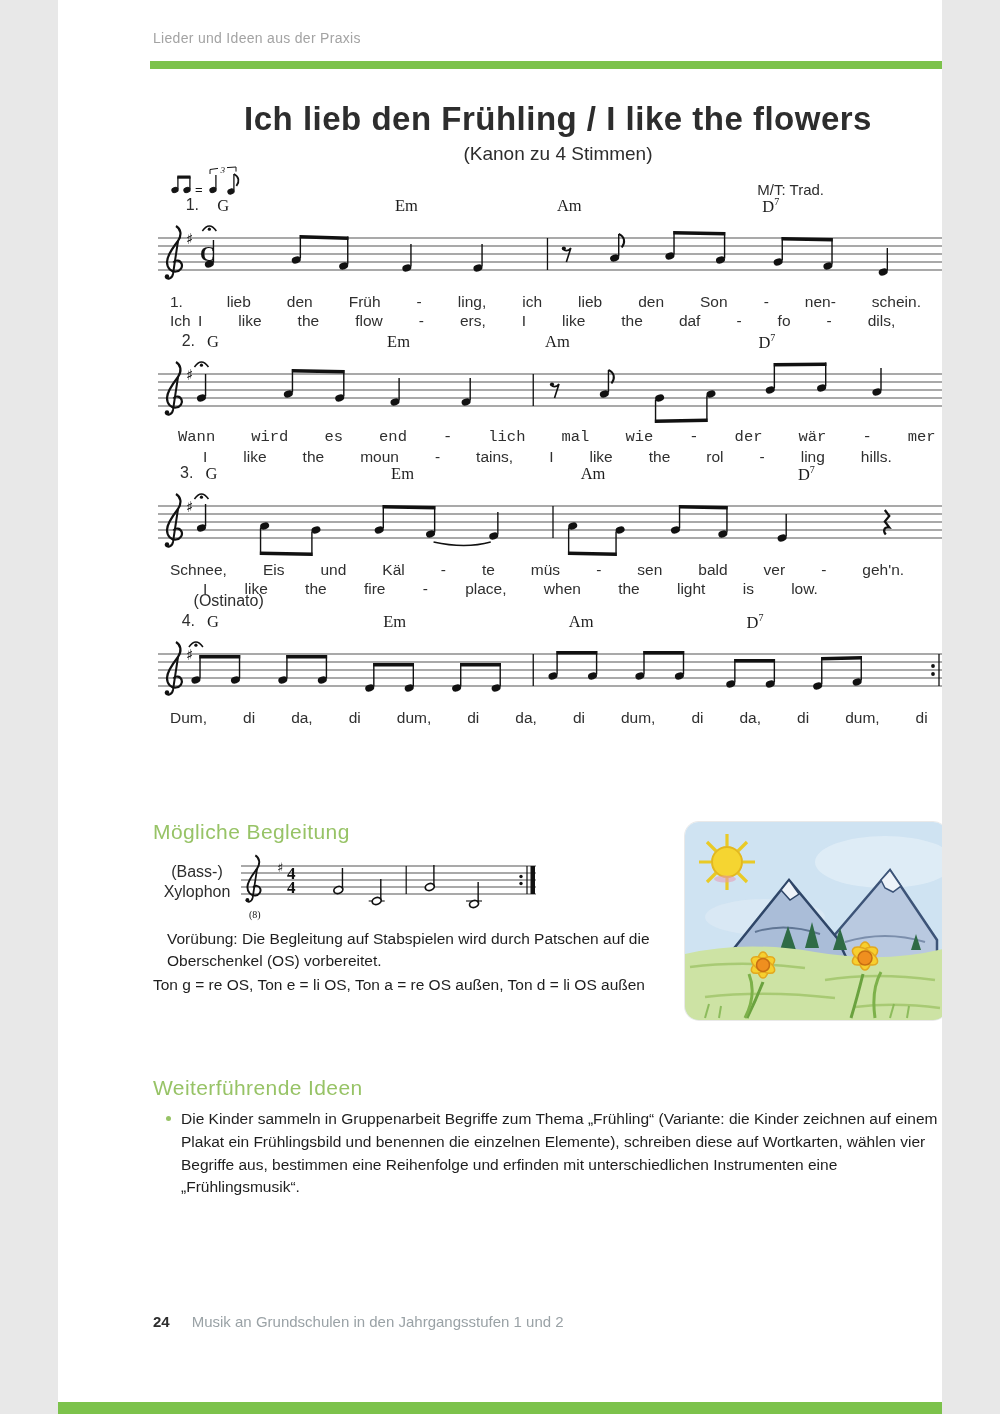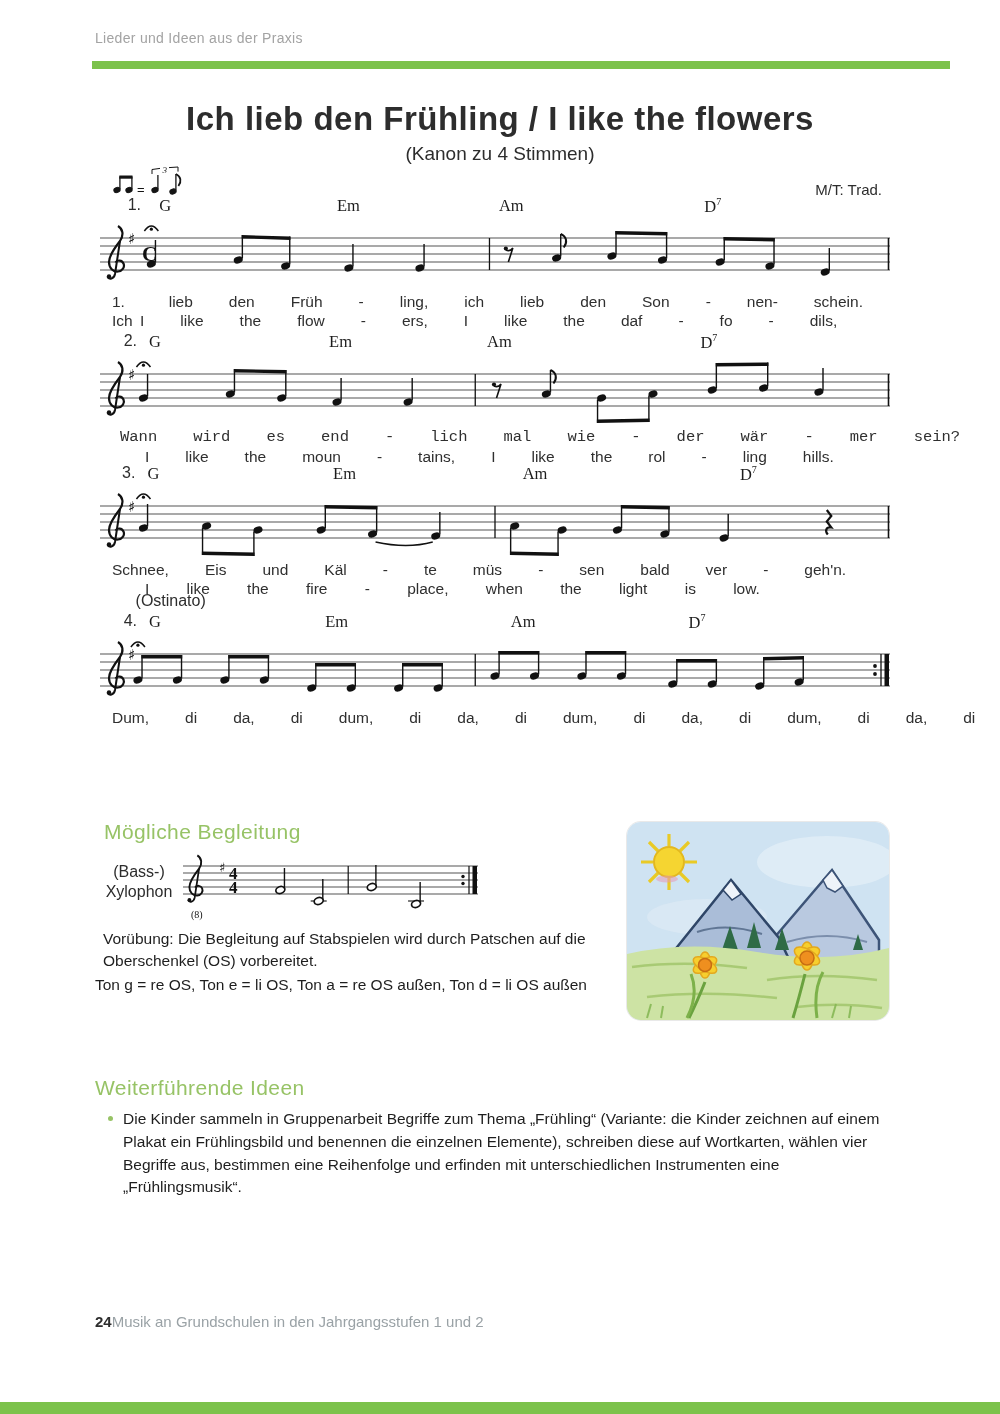--- a/index.html
+++ b/index.html
@@ -4,21 +4,21 @@
 <style>
   :root{
     --green:#7cc24b;
     --hgreen:#97c366;
     --ink:#141414;
     --gray:#a3a3a3;
     --fgray:#9aa2a6;
   }
   html,body{margin:0;padding:0;background:#e8e8e8;}
   body{font-family:"Liberation Sans",sans-serif;}
-  .page{position:relative;width:1000px;height:1414px;background:#ffffff;margin:0 auto;overflow:hidden;}
+  .page{position:relative;width:884px;height:1414px;background:#ffffff;margin:0 auto;overflow:hidden;}
 
   .running-header{position:absolute;left:95px;top:30px;font-size:14px;color:var(--gray);letter-spacing:.3px;}
   .green-rule{position:absolute;left:92px;top:61px;width:858px;height:8px;background:var(--green);}
   .bottom-band{position:absolute;left:0;top:1402px;width:1000px;height:12px;background:var(--green);}
 
   .song-title{position:absolute;left:0;top:100px;width:1000px;margin:0;text-align:center;
     font-size:33px;font-weight:700;color:#2d2d2d;letter-spacing:.5px;}
   .song-subtitle{position:absolute;left:0;top:143px;width:1000px;text-align:center;
     font-size:19px;color:#2d2d2d;}
   .credit{position:absolute;right:118px;top:181px;font-size:15px;color:#2d2d2d;}
@@ -41,21 +41,21 @@
   .accomp-svg{position:absolute;left:183px;top:846px;}
 
   .body-text{position:absolute;font-size:15.5px;color:#1e1e1e;line-height:1.45;}
   .bullet-list{position:absolute;left:106px;top:1108px;width:792px;margin:0;padding:0;list-style:none;}
   .bullet-list li{position:relative;padding-left:17px;margin-bottom:9px;
     font-size:15.5px;color:#1e1e1e;line-height:1.47;}
   .bullet-list li::before{content:"";position:absolute;left:2px;top e:0;top:8px;width:5px;height:5px;
     border-radius:50%;background:var(--hgreen);}
 
   .footer{position:absolute;left:95px;top:1313px;font-size:15px;}
-  .footer .pgnum{font-weight:700;color:#2d2d2d;}
+  .footer .pgnum{font-weight:700;color:#2d2d2d;margin-right:22px;}
   .footer .pgtext{color:var(--fgray);}
 
   .illustration{position:absolute;left:627px;top:822px;width:262px;height:198px;border-radius:14px;
     overflow:hidden;box-shadow:0 0 0 1px #e9e9e9;}
 </style>
 </head>
 <body>
 
 <div class="page">
 
@@ -424,21 +424,21 @@
           <span>da,</span>
           <span>di</span>
           <span>dum,</span>
           <span>di</span>
           <span>da,</span>
           <span>di</span>
         </div>
       </div>
     </div>
 
-  <div class="sec-heading" style="left:104px;top:820px;text-align:center;">Mögliche Begleitung</div>
+  <div class="sec-heading" style="left:95px;top:820px;text-align:center;">Mögliche Begleitung</div>
   <div class="instr-label">
     <span>(Bass-)</span><br>
     <span>Xylophon</span>
   </div>
   <svg id="accomp-staff" class="accomp-svg" width="295" height="78" viewBox="0 0 295 78">
       <line x1="0" y1="20" x2="295" y2="20" stroke="#555" stroke-width="1.1"></line>
       <line x1="0" y1="27" x2="295" y2="27" stroke="#555" stroke-width="1.1"></line>
       <line x1="0" y1="34" x2="295" y2="34" stroke="#555" stroke-width="1.1"></line>
       <line x1="0" y1="41" x2="295" y2="41" stroke="#555" stroke-width="1.1"></line>
       <line x1="0" y1="48" x2="295" y2="48" stroke="#555" stroke-width="1.1"></line>
@@ -461,21 +461,21 @@
       <line x1="192.9" y1="39.5" x2="192.9" y2="19" stroke="#111" stroke-width="1.4"></line>
       <line x1="225.05" y1="55" x2="241.05" y2="55" stroke="#111" stroke-width="1.1"></line>
       <ellipse cx="233.05" cy="58" rx="4.6" ry="3.4" transform="rotate(-18 233.05 58)" fill="#fff" stroke="#111" stroke-width="1.7"></ellipse>
       <line x1="237.15" y1="56.5" x2="237.15" y2="36" stroke="#111" stroke-width="1.4"></line>
       <circle cx="280" cy="30.5" r="1.7" fill="#111"></circle>
       <circle cx="280" cy="37.5" r="1.7" fill="#111"></circle>
       <line x1="286" y1="20" x2="286" y2="48" stroke="#111" stroke-width="1.2"></line>
       <rect x="289.5" y="20" width="4.5" height="28" fill="#111"></rect>
     </svg>
 
-  <div class="body-text" style="left:103px;top:928px;width:520px;">Vorübung: Die Begleitung auf Stabspielen wird durch Patschen auf die Oberschenkel (OS) vorbereitet.</div>
+  <div class="body-text" style="left:109px;top:928px;width:520px;">Vorübung: Die Begleitung auf Stabspielen wird durch Patschen auf die Oberschenkel (OS) vorbereitet.</div>
   <div class="body-text" style="left:95px;top:974px;width:560px;">Ton g = re OS, Ton e = li OS, Ton a = re OS außen, Ton d = li OS außen</div>
 
   <div class="illustration">
     <svg width="262" height="198" viewBox="0 0 262 198">
       <rect x="0" y="0" width="262" height="198" fill="#cfe3f2"></rect>
       <ellipse cx="200" cy="40" rx="70" ry="26" fill="#e4eff8" opacity="0.7"></ellipse>
       <ellipse cx="80" cy="95" rx="60" ry="18" fill="#dbe9f4" opacity="0.8"></ellipse>
       <g>
         <g stroke="#e9ca26" stroke-width="3.2">
           <line x1="42" y1="12" x2="42" y2="24"></line>

